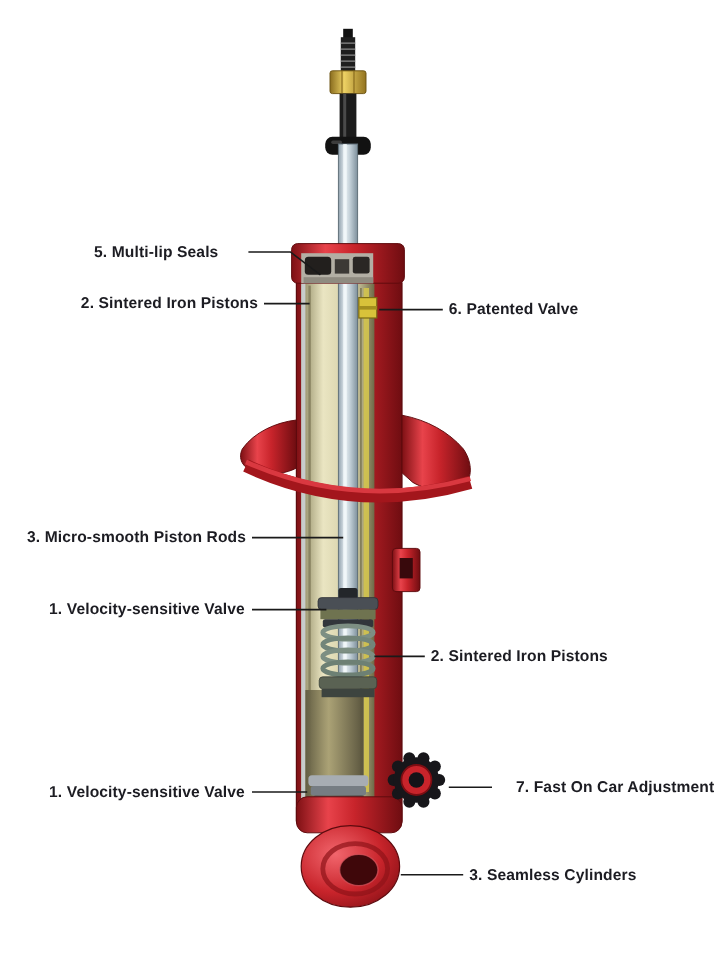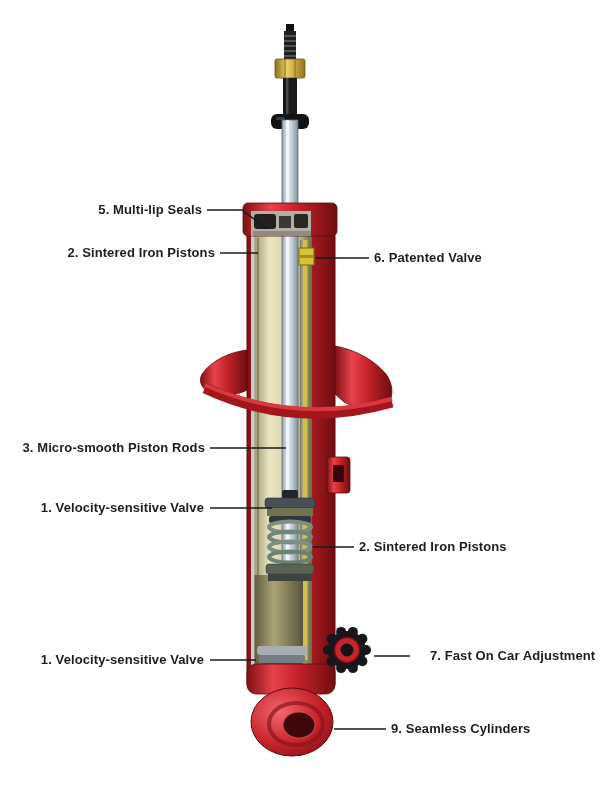--- a/index.html
+++ b/index.html
@@ -172,22 +172,22 @@
       <path d="M316,258 L369,258"></path>
       <path d="M210,448 L286,448"></path>
       <path d="M210,508 L272,508"></path>
       <path d="M312,547 L354,547"></path>
       <path d="M210,660 L256,660"></path>
       <path d="M374,656 L410,656"></path>
       <path d="M334,729 L386,729"></path>
     </g>
   </svg>
 
-  <div class="label" style="right:398px;top:201px;">5. Multi-lip Seals</div>
+  <div class="label" style="right:418px;top:201px;">5. Multi-lip Seals</div>
   <div class="label" style="right:385px;top:244px;">2. Sintered Iron Pistons</div>
   <div class="label" style="left:374px;top:249px;">6. Patented Valve</div>
   <div class="label" style="right:395px;top:439px;">3. Micro-smooth Piston Rods</div>
   <div class="label" style="right:396px;top:499px;">1. Velocity-sensitive Valve</div>
   <div class="label" style="left:359px;top:538px;">2. Sintered Iron Pistons</div>
   <div class="label" style="right:396px;top:651px;">1. Velocity-sensitive Valve</div>
   <div class="label" style="left:415px;top:647px;margin-left:15px;">7. Fast On Car Adjustment</div>
-  <div class="label" style="left:391px;top:720px;">9. Seamless Cylinders</div>
+  <div class="label" style="left:391px;top:720px;">3. Seamless Cylinders</div>
 </div>
 
 </body></html>

